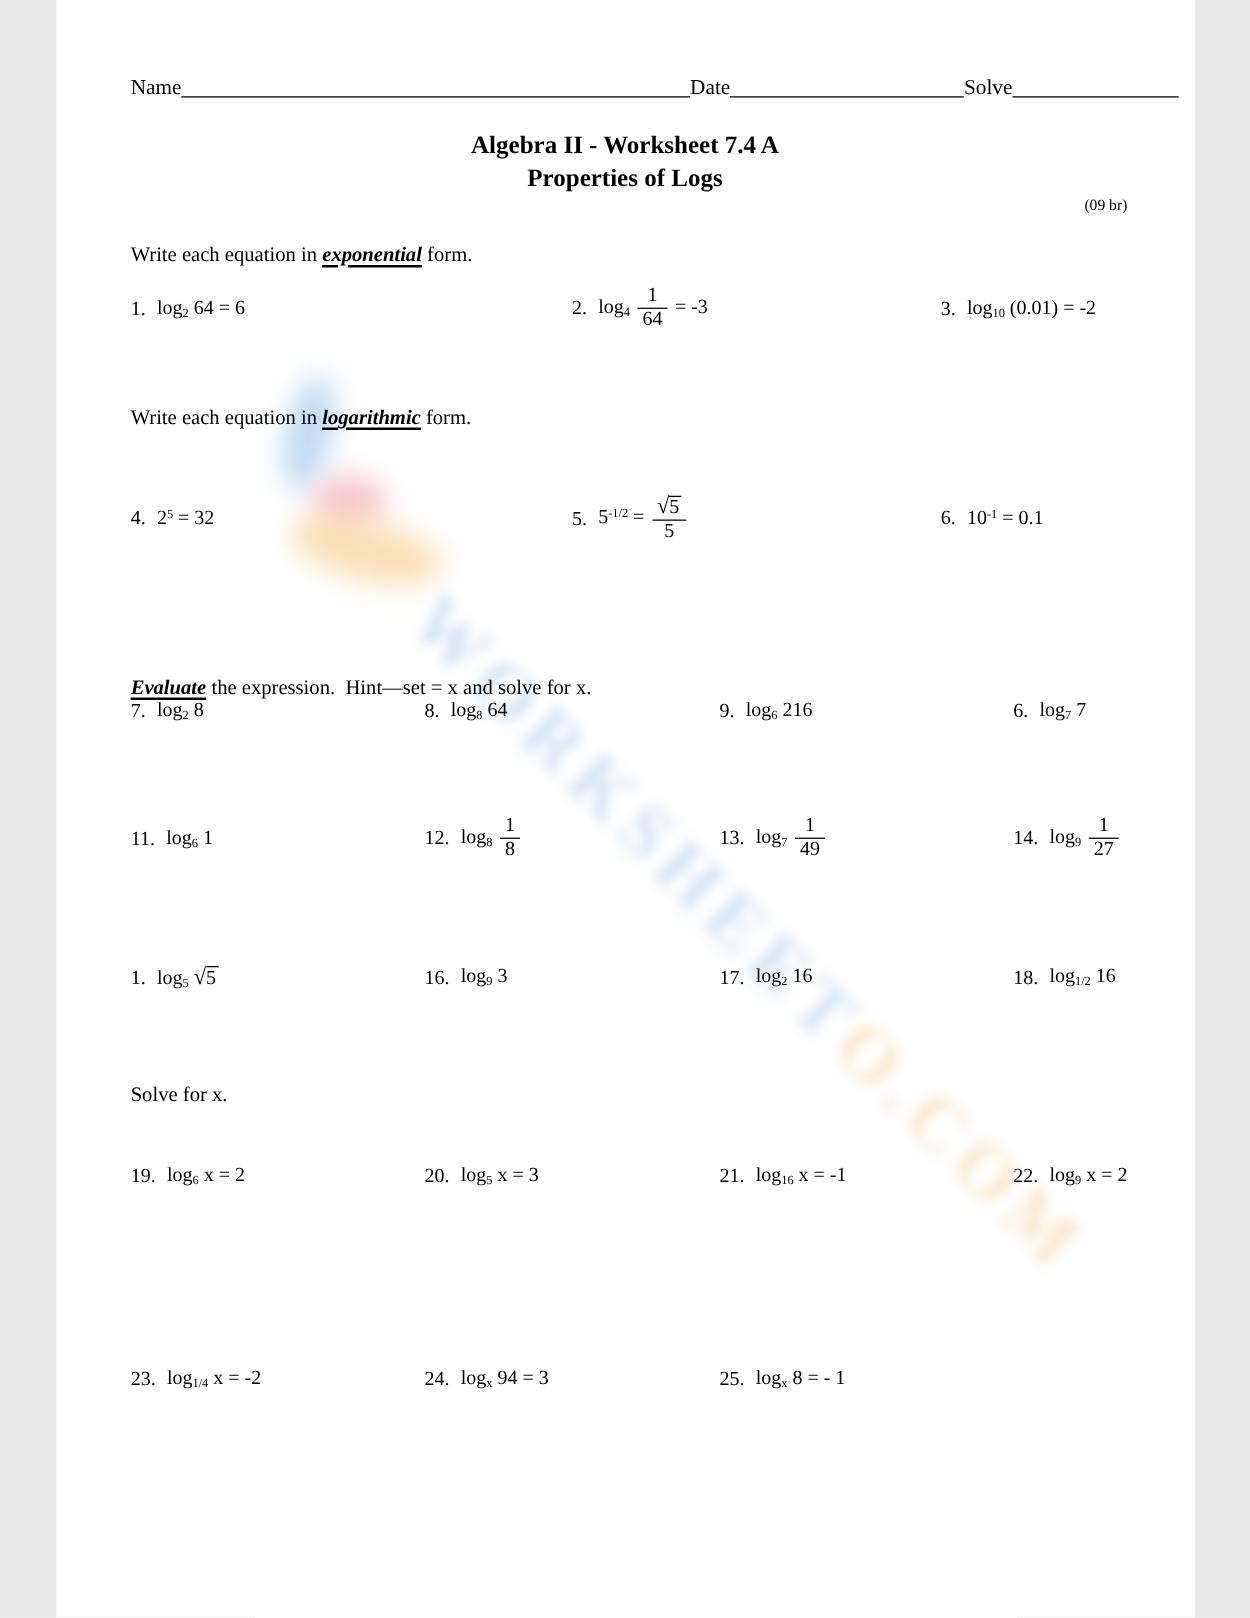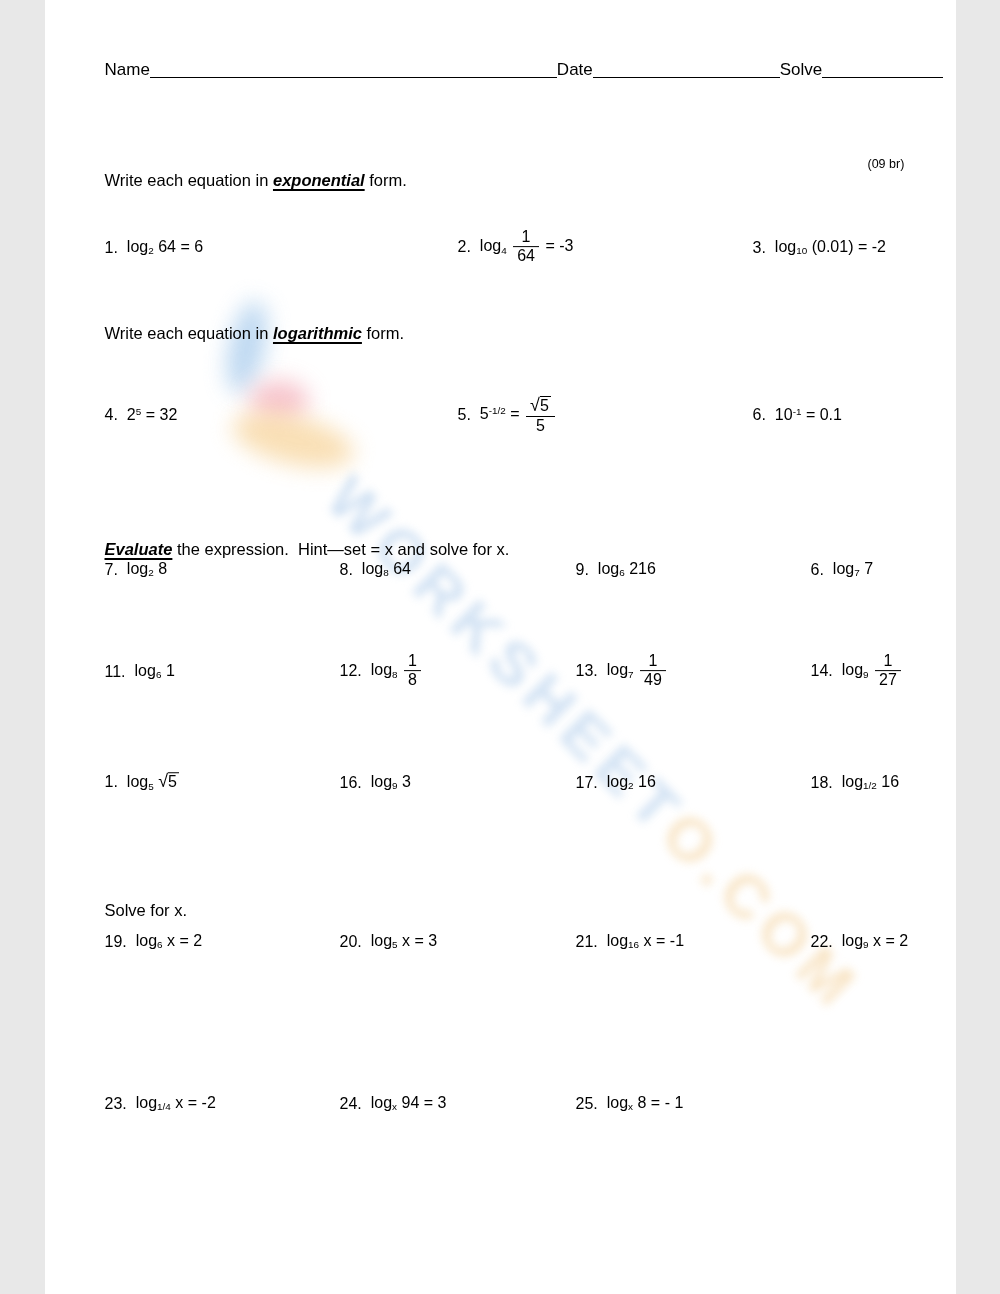--- a/index.html
+++ b/index.html
@@ -1,19 +1,19 @@
 <!DOCTYPE html>
 <html><head>
 <meta charset="utf-8">
 <style>
   html,body{margin:0;padding:0;background:#e8e8e8;}
   .page{
     position:relative;width:874px;height:1294px;margin:0 auto;
     background:#ffffff;color:#000;overflow:hidden;
-    font-family:Liberation Sans, sans-serif;
+    font-family:Liberation Serif, serif;
     padding-left:37px;
   }
   
   .wm-blob{position:absolute;border-radius:50%;filter:blur(11px);}
   .wm-blue {left:184px;top:300px;width:36px;height:94px;background:#aecfee;transform:rotate(12deg);opacity:.8;}
   .wm-red  {left:204px;top:380px;width:60px;height:42px;background:#f4afba;opacity:.7;}
   .wm-orng {left:186px;top:416px;width:124px;height:48px;background:#f8d8a4;transform:rotate(14deg);opacity:.8;}
   .wm-text{
     position:absolute;left:318px;top:462px;
     transform:rotate(45deg);transform-origin:0 0;
@@ -30,21 +30,21 @@
   .blank{border-bottom:1.7px solid #000;margin-bottom:2px;height:1px;}
   .name-blank{width:407px;}
   .date-blank{width:187px;}
   .period-blank{flex:1;}
   
   .title{position:absolute;top:103px;left:0;width:100%;text-align:center;
          font-weight:bold;font-size:20px;line-height:27px;}
   .note{position:absolute;top:157px;left:823px;font-size:12.5px;}
   
   .instruction{position:absolute;left:60px;font-size:16.5px;white-space:pre;}
-  #ins0{top:171px}#ins1{top:324px}#ins2{top:540px}#ins3{top:901px}
+  #ins0{top:194px}#ins1{top:324px}#ins2{top:540px}#ins3{top:866px}
   .em{font-weight:bold;font-style:italic;text-decoration:underline;
       text-decoration-thickness:1.6px;text-underline-offset:3px;}
   
   .prow{position:absolute;left:0;width:100%;height:0;}
   #row0{top:247px}#row1{top:415px}#row2{top:569px}#row3{top:671px}
   #row4{top:782px}#row5{top:941px}#row6{top:1103px}
   .item{position:absolute;top:0;transform:translateY(-50%);
         display:flex;align-items:center;white-space:pre;
         font-size:16px;line-height:1.2;}
   .cols3 .c0{left:60px}.cols3 .c1{left:413px}.cols3 .c2{left:708px}
@@ -77,20 +77,24 @@
 
   <div class="header">
     <span>Name</span>
     <span class="blank name-blank"></span>
     <span>Date</span>
     <span class="blank date-blank"></span>
     <span>Solve</span>
     <span class="blank period-blank"></span>
   </div>
 
+  <div class="title">
+    <div>Algebra II - Worksheet 7.4 A</div>
+    <div>Properties of Logs</div>
+  </div>
   <div class="note">(09 br)</div>
 
   <div id="content">
       <div class="instruction" id="ins0"><span>Write each equation in </span><span class="em">exponential</span><span> form.</span></div>
       <div class="prow cols3" id="row0">
         <div class="item c0"><span class="pnum">1.</span><span class="math"><span class="mtext">log</span><span class="sub">2</span><span class="mtext"> 64 = 6</span></span></div>
         <div class="item c1"><span class="pnum">2.</span><span class="math"><span class="mtext">log</span><span class="sub">4</span><span class="mtext"> </span><span class="frac"><span class="fnum"><span class="mtext">1</span></span><span class="fbar"></span><span class="fden"><span class="mtext">64</span></span></span><span class="mtext"> = -3</span></span></div>
         <div class="item c2"><span class="pnum">3.</span><span class="math"><span class="mtext">log</span><span class="sub">10</span><span class="mtext"> (0.01) = -2</span></span></div>
       </div>
       <div class="instruction" id="ins1"><span>Write each equation in </span><span class="em">logarithmic</span><span> form.</span></div>

